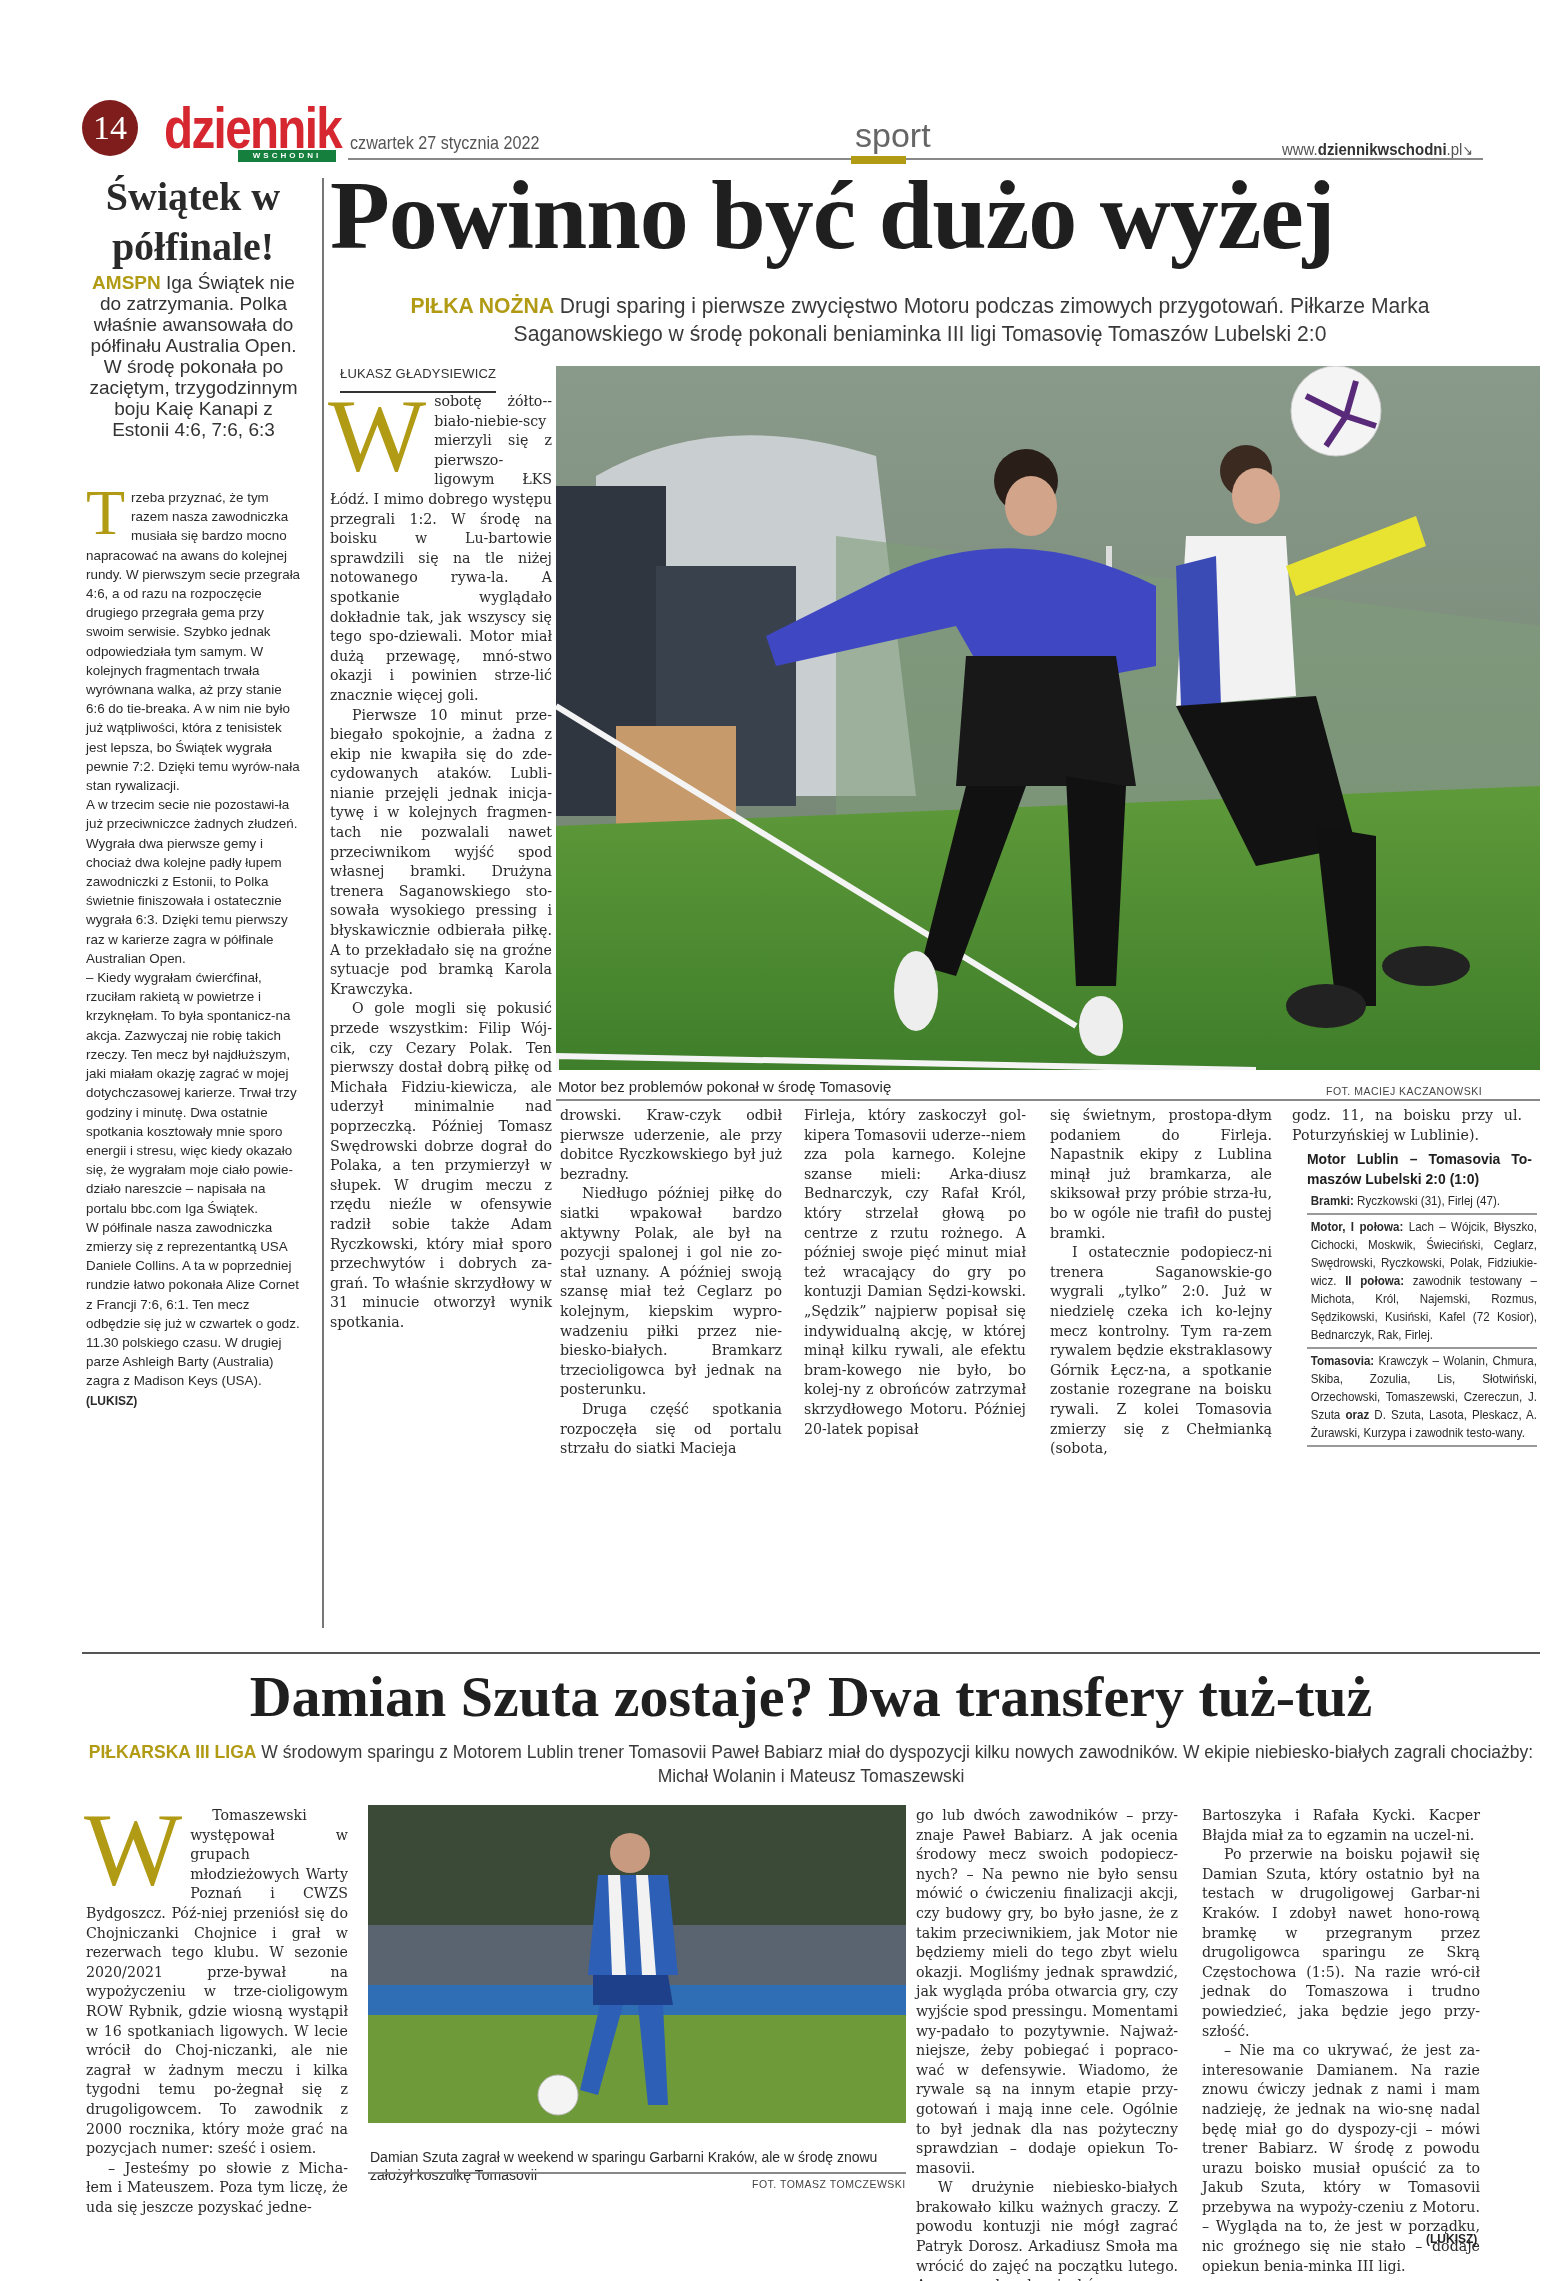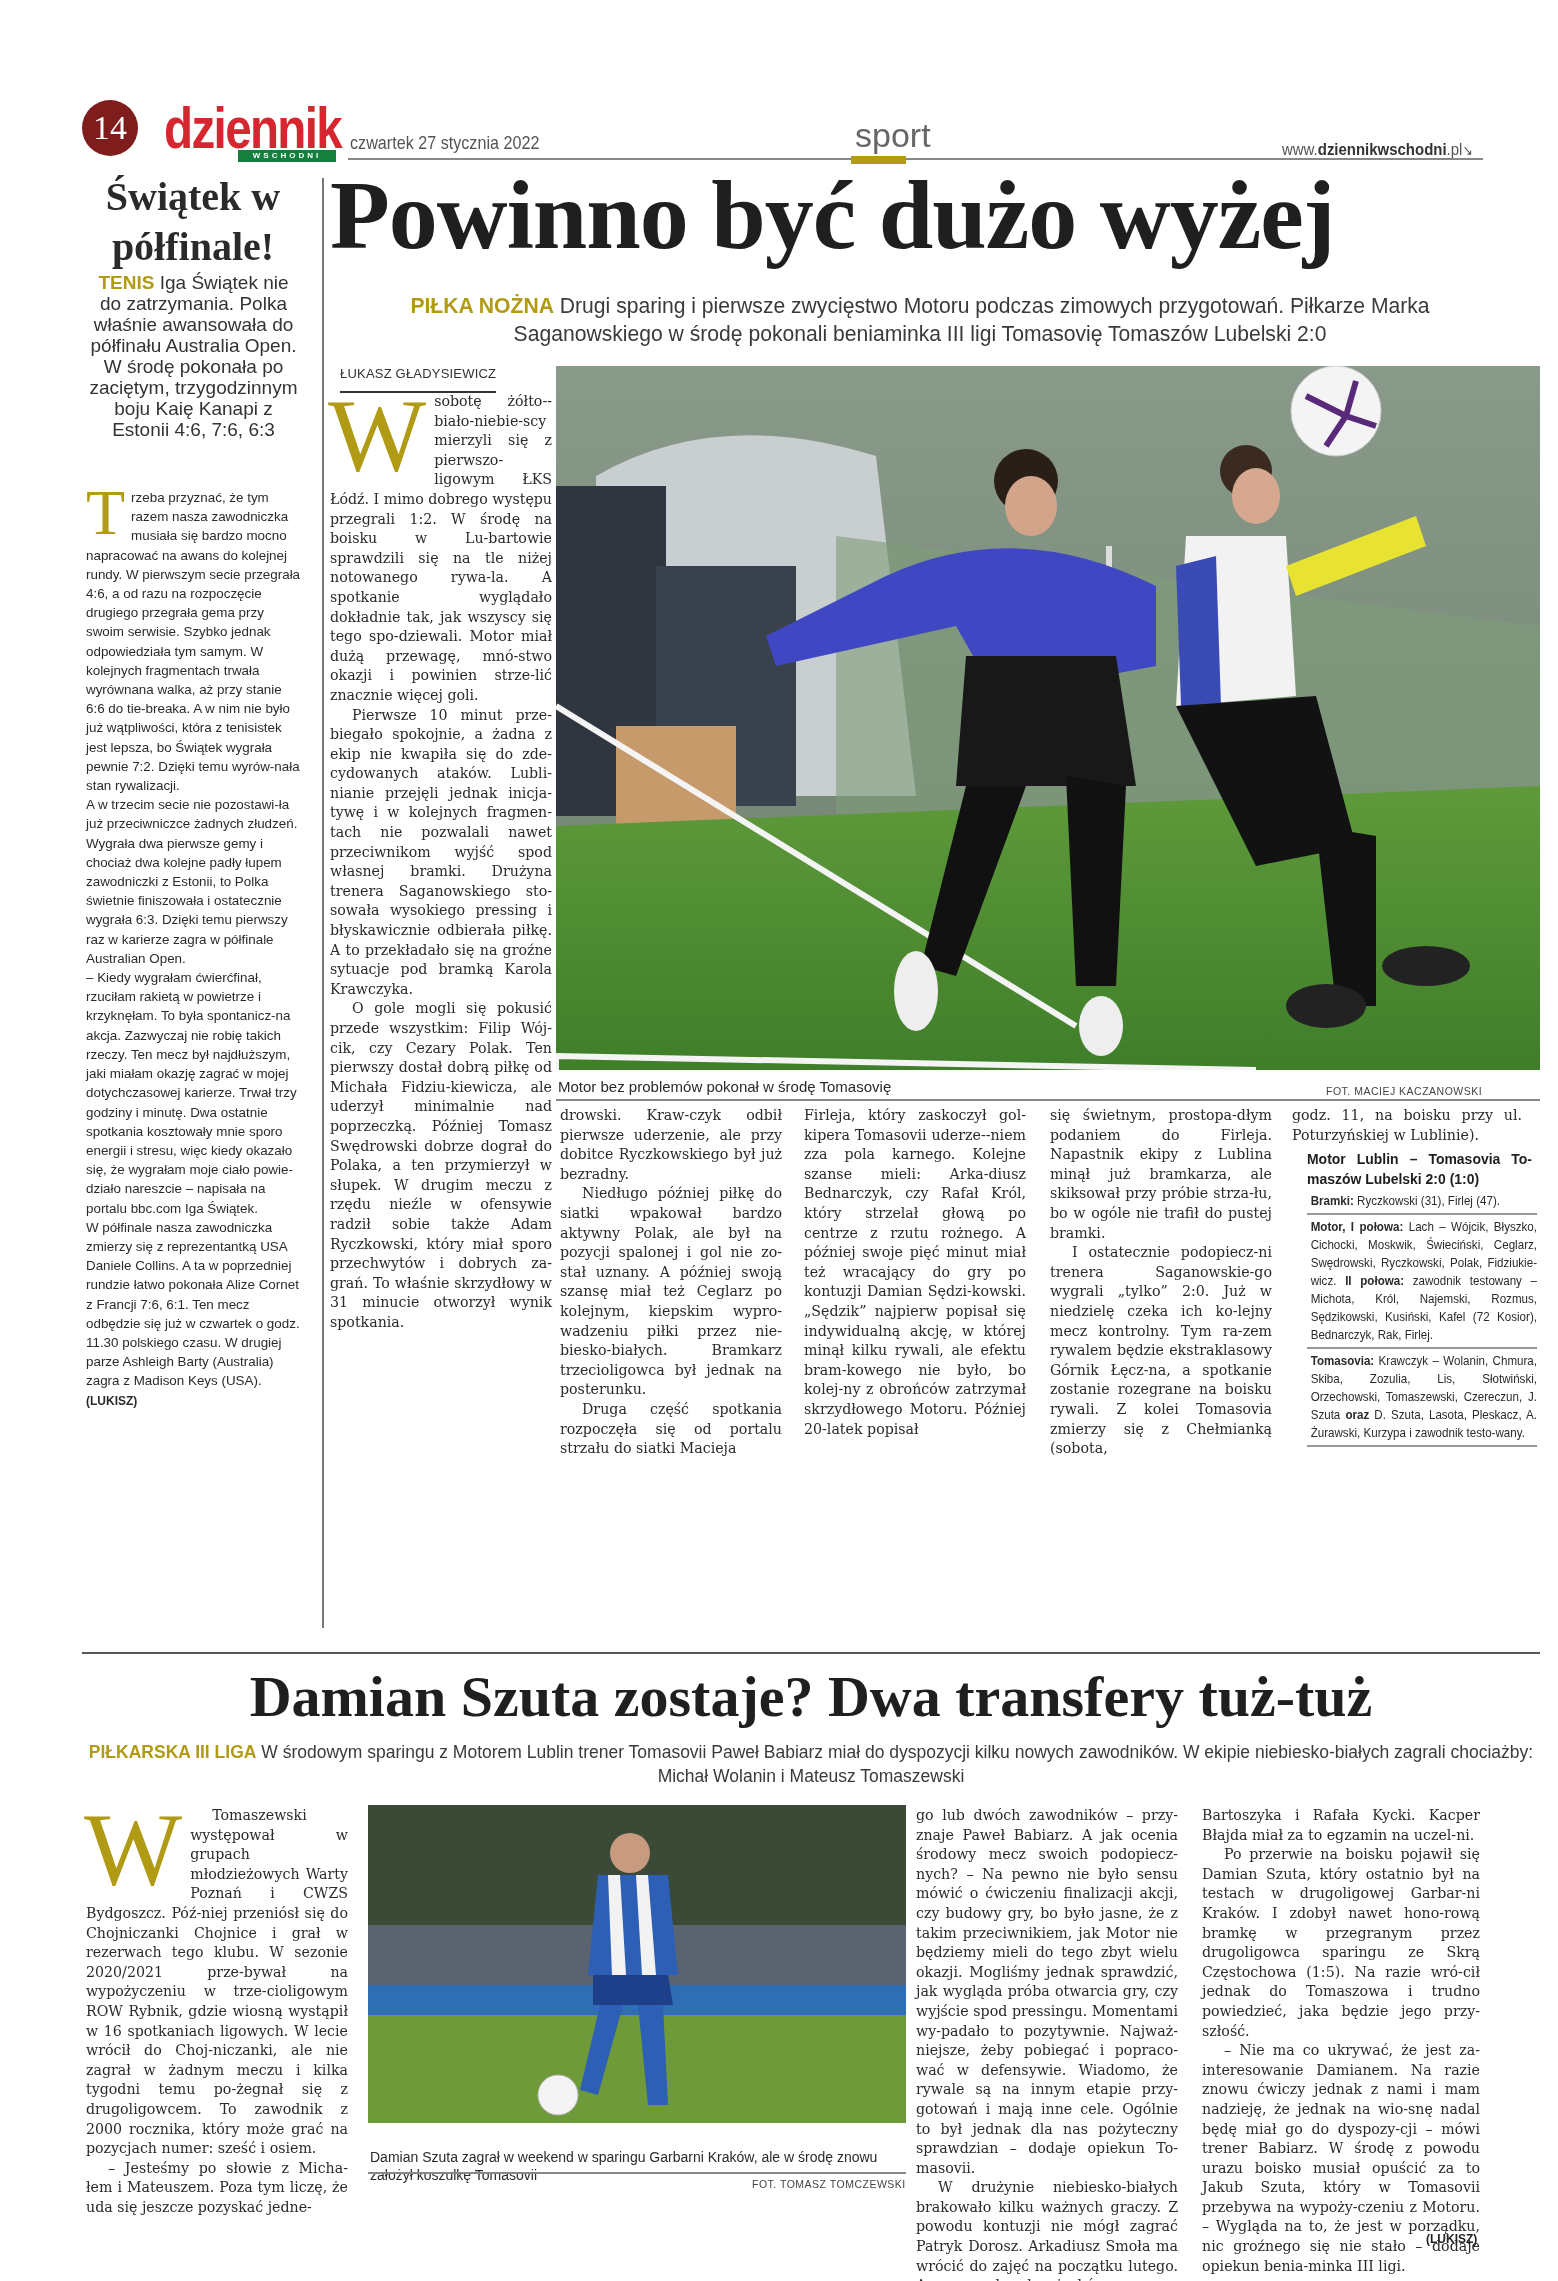--- a/index.html
+++ b/index.html
@@ -88,21 +88,21 @@
 <div class="abs page-num">14</div>
 <div class="abs logo">dziennik</div>
 <div class="abs logo-sub">WSCHODNI</div>
 <div class="abs date">czwartek 27 stycznia 2022</div>
 <div class="abs header-rule"></div>
 <div class="abs section">sport</div>
 <div class="abs section-bar"></div>
 <div class="abs site"><span>www.</span><b>dziennikwschodni</b><span>.pl</span><span style="font-size:14px;">↘</span></div>
 
 <div class="abs side-title">Świątek w półfinale!</div>
-<div class="abs side-lead"><span class="kicker">TENIS</span> <span>Iga Świątek nie do zatrzymania. Polka właśnie awansowała do półfinału Australia Open. W środę pokonała po zaciętym, trzygodzinnym boju Kaię Kanapi z Estonii 4:6, 7:6, 6:3</span></div>
+<div class="abs side-lead"><span class="kicker">AMSPN</span> <span>Iga Świątek nie do zatrzymania. Polka właśnie awansowała do półfinału Australia Open. W środę pokonała po zaciętym, trzygodzinnym boju Kaię Kanapi z Estonii 4:6, 7:6, 6:3</span></div>
 <div class="abs side-body">
   <span class="dropT">T</span>
   <span>rzeba przyznać, że tym razem nasza zawodniczka musiała się bardzo mocno napracować na awans do kolejnej rundy. W pierwszym secie przegrała 4:6, a od razu na rozpoczęcie drugiego przegrała gema przy swoim serwisie. Szybko jednak odpowiedziała tym samym. W kolejnych fragmentach trwała wyrównana walka, aż przy stanie 6:6 do tie-breaka. A w nim nie było już wątpliwości, która z tenisistek jest lepsza, bo Świątek wygrała pewnie 7:2. Dzięki temu wyrów-nała stan rywalizacji.</span><br>
   <span>A w trzecim secie nie pozostawi-ła już przeciwniczce żadnych złudzeń. Wygrała dwa pierwsze gemy i chociaż dwa kolejne padły łupem zawodniczki z Estonii, to Polka świetnie finiszowała i ostatecznie wygrała 6:3. Dzięki temu pierwszy raz w karierze zagra w półfinale Australian Open.</span><br>
   <span>– Kiedy wygrałam ćwierćfinał, rzuciłam rakietą w powietrze i krzyknęłam. To była spontanicz-na akcja. Zazwyczaj nie robię takich rzeczy. Ten mecz był najdłuższym, jaki miałam okazję zagrać w mojej dotychczasowej karierze. Trwał trzy godziny i minutę. Dwa ostatnie spotkania kosztowały mnie sporo energii i stresu, więc kiedy okazało się, że wygrałam moje ciało powie-działo nareszcie – napisała na portalu bbc.com Iga Świątek.</span><br>
   <span>W półfinale nasza zawodniczka zmierzy się z reprezentantką USA Daniele Collins. A ta w poprzedniej rundzie łatwo pokonała Alize Cornet z Francji 7:6, 6:1. Ten mecz odbędzie się już w czwartek o godz. 11.30 polskiego czasu. W drugiej parze Ashleigh Barty (Australia) zagra z Madison Keys (USA).</span>
   <span class="signoff">(LUKISZ)</span>
 </div>
 <div class="abs side-divider"></div>
 

